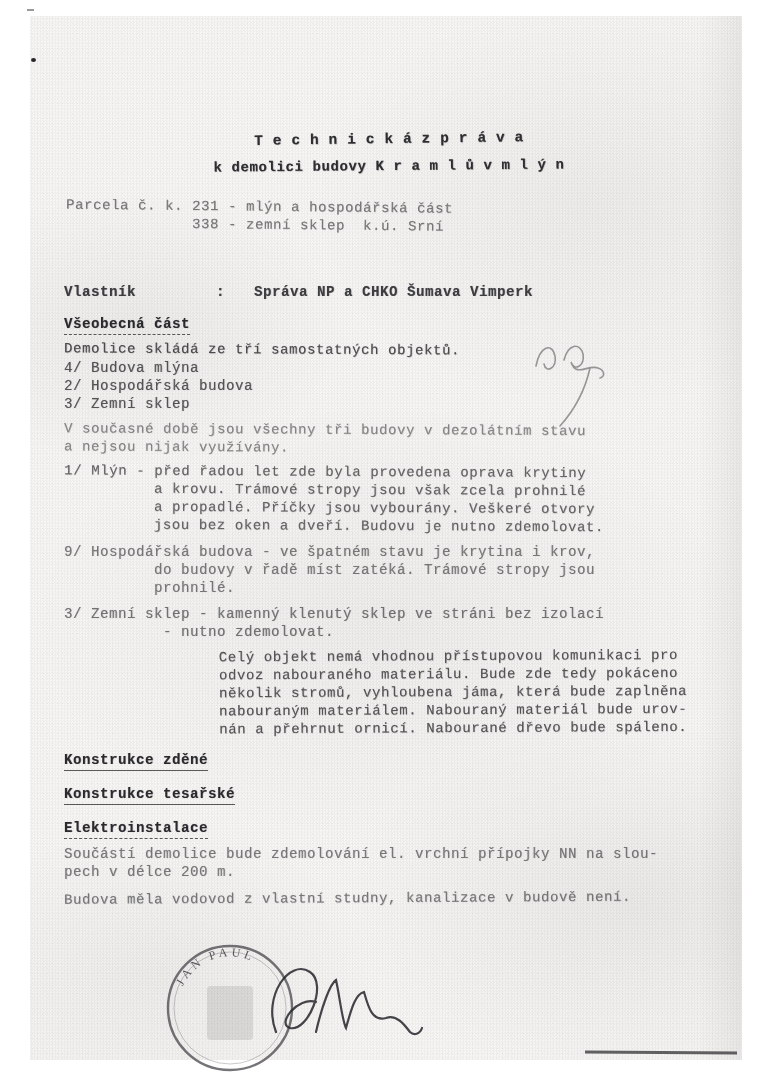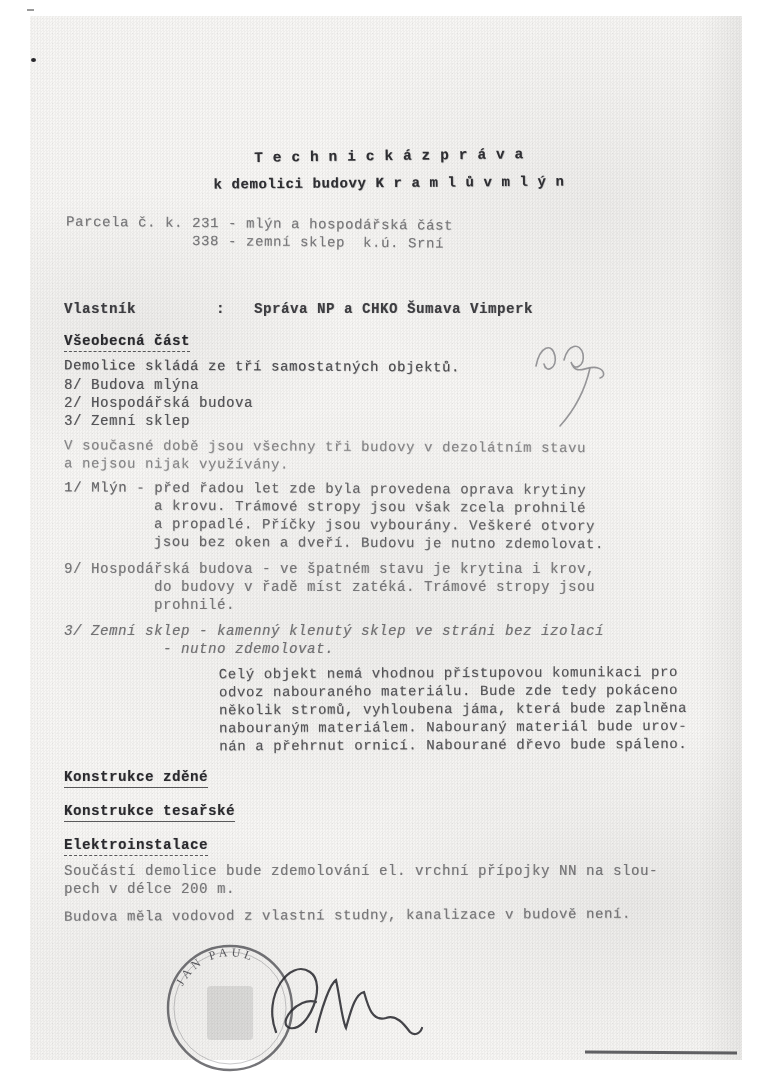--- a/index.html
+++ b/index.html
@@ -19,40 +19,40 @@
     position:absolute;inset:0;pointer-events:none;
     background:
       radial-gradient(ellipse 300px 200px at 15% 30%, rgba(0,0,0,.045), transparent 70%),
       radial-gradient(ellipse 420px 300px at 80% 18%, rgba(0,0,0,.04), transparent 70%),
       radial-gradient(ellipse 520px 320px at 50% 58%, rgba(0,0,0,.035), transparent 70%),
       radial-gradient(ellipse 420px 260px at 85% 85%, rgba(0,0,0,.05), transparent 70%),
       radial-gradient(ellipse 320px 220px at 18% 92%, rgba(0,0,0,.04), transparent 70%),
       linear-gradient(to left, rgba(0,0,0,.05), transparent 6%);
   }
   .doc{
-    position:absolute;left:64px;top:79px;width:650px;
+    position:absolute;left:64px;top:62px;width:650px;
     color:#2e2e32;font-size:14px;line-height:18px;letter-spacing:.6px;
     filter:blur(.25px);
     text-shadow:.4px .4px .7px rgba(55,55,60,.55);
   }
   .pre{white-space:pre;}
   .preline{white-space:pre-line;}
   p{margin:0;}
   .title{font-weight:bold;font-size:14.5px;text-align:center;margin-top:68px;transform:rotate(-.8deg);}
   .subtitle{font-weight:bold;text-align:center;margin-top:9px;transform:rotate(-.5deg);}
   .parcel{margin-top:24px;margin-left:2px;transform:rotate(.6deg);opacity:.62;}
   .owner{display:flex;margin-top:48px;font-weight:bold;opacity:.92;}
   .owner .lbl{width:152px;}
   .owner .sep{width:38px;}
   .heading{display:inline-block;font-weight:bold;color:#1f1f23;padding-bottom:1px;
     border-bottom:1.6px solid rgba(25,25,30,.75);opacity:.95;}
   .heading.dashed{border-bottom-style:dashed;}
   .sec{margin-top:14px;}
   .mt6{margin-top:6px;} .mt8{margin-top:8px;} .mt22{}
-  .faint{opacity:.5;} .f55{opacity:.55;} .f6{opacity:.62;} .f65{opacity:.65;font-style:italic;}
+  .faint{opacity:.5;} .f55{opacity:.55;} .f6{opacity:.62;} .f65{opacity:.65;}
   .f7{opacity:.72;} .f8{opacity:.8;} .f85{opacity:.85;}
   .indent{margin-left:155px;}
   .tiltup{transform:rotate(-.3deg);} .tiltdn{transform:rotate(.3deg);}
   .objects p{opacity:.8;}
   .mark-dot{position:absolute;left:31px;top:58px;width:5px;height:4px;background:#26262a;border-radius:50%;}
   .mark-dash{position:absolute;left:27px;top:9px;width:7px;height:2px;background:#9a9a9a;}
   .edge-line{position:absolute;left:585px;top:1051px;width:152px;height:2.5px;background:#3c3c40;opacity:.8;transform:rotate(.4deg);}
   .note-svg{position:absolute;left:528px;top:328px;}
   .stamp-svg{position:absolute;left:158px;top:936px;}
 </style>
@@ -78,21 +78,21 @@
   <div class="owner">
     <span class="lbl">Vlastník</span>
     <span class="sep">:</span>
     <span>Správa NP a CHKO Šumava Vimperk</span>
   </div>
 
   <div class="sec mt22">
     <span class="heading dashed">Všeobecná část</span>
     <p class="mt6 f85 tiltdn">Demolice skládá ze tří samostatných objektů.</p>
     <div class="objects">
-      <p>8/ Budova mlýna</p>
+      <p>4/ Budova mlýna</p>
       <p>2/ Hospodářská budova</p>
       <p>3/ Zemní sklep</p>
     </div>
     <p class="preline mt8 f55 tiltdn">V současné době jsou všechny tři budovy v dezolátním stavu
 a nejsou nijak využívány.</p>
     <p class="pre mt6 f7 tiltdn">1/ Mlýn - před řadou let zde byla provedena oprava krytiny
           a krovu. Trámové stropy jsou však zcela prohnilé
           a propadlé. Příčky jsou vybourány. Veškeré otvory
           jsou bez oken a dveří. Budovu je nutno zdemolovat.</p>
     <p class="pre mt8 f6">9/ Hospodářská budova - ve špatném stavu je krytina i krov,

